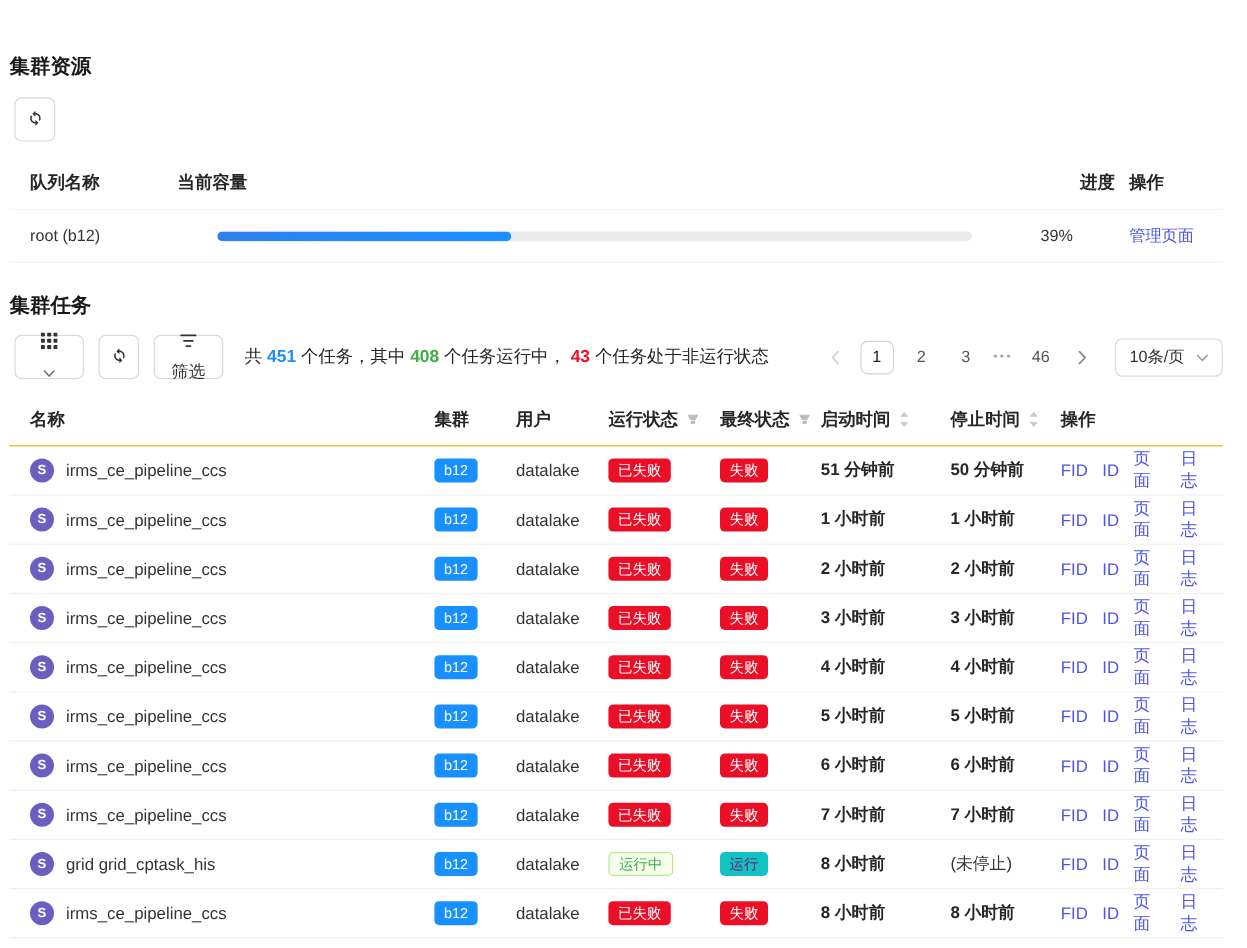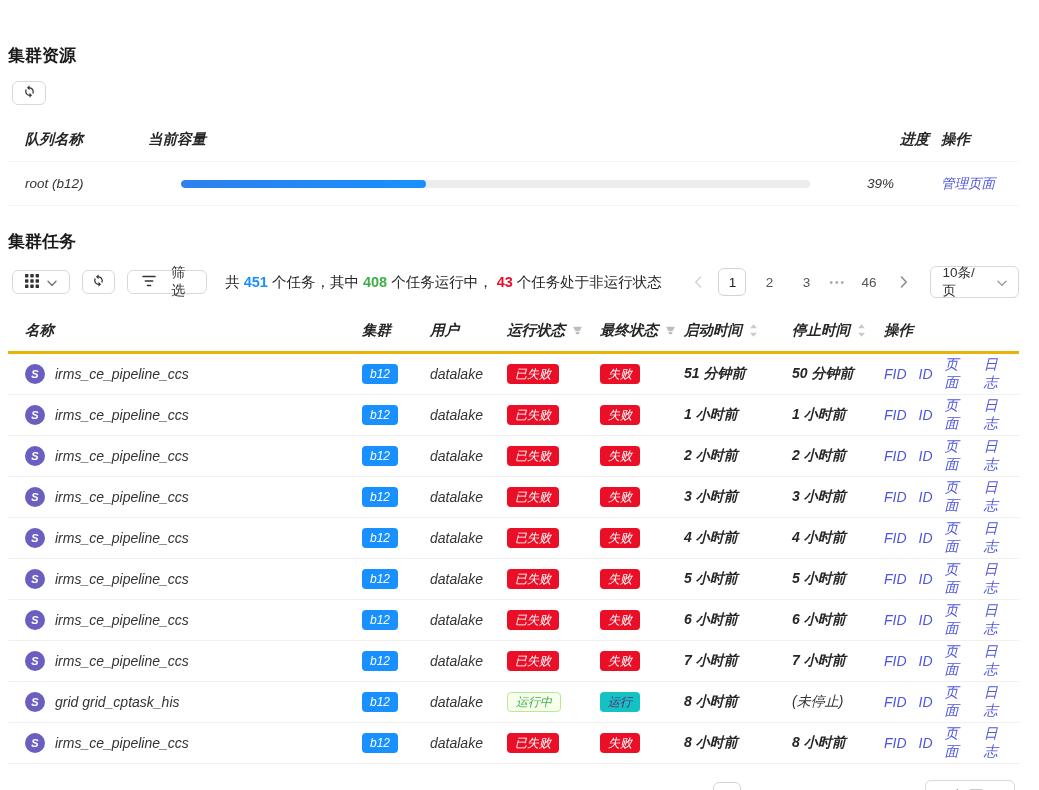--- a/index.html
+++ b/index.html
@@ -9,32 +9,32 @@
     font-family: "Liberation Sans", "DejaVu Sans", sans-serif;
     color: #333; font-size: 14px;
   }
   .page { padding: 12px 20px 0 8px; margin-top: 32px; }
 
   h2.section-title { font-size: 17px; font-weight: 700; color: #1a1a1a; line-height: 24px; }
 
   
   .btn {
     display: inline-flex; align-items: center; justify-content: center;
-    height: 24px; background: #fff; border: 1px solid #d9d9d9; border-radius: 6px;
-    cursor: pointer; font-size: 14px; color: #333;
+    height: 37px; background: #fff; border: 1px solid #d9d9d9; border-radius: 6px;
+    cursor: pointer; font-size: 14px; color: #333; flex-direction: column;
   }
   .icon-btn { width: 34px; }
   .grid-btn { width: 58px; gap: 8px; }
   .filter-btn { padding: 0 14px; gap: 8px; }
 
   .refresh-wrap { margin: 13px 4px; }
 
   
-  .trow { display: flex; align-items: center; padding-left: 17px; padding-right: 8px; border-bottom: 1px solid #f0f0f0; font-style: italic; }
-  .thead-row { height: 44px; font-weight: 600; color: #262626; font-size: 14.5px; border-bottom: 3px solid #eab308; }
+  .trow { display: flex; align-items: center; padding-left: 17px; padding-right: 8px; border-bottom: 1px solid #f0f0f0; }
+  .thead-row { height: 44px; font-weight: 600; color: #262626; font-size: 14.5px; border-bottom: 1px solid #eab308; }
   .cell { display: flex; align-items: center; }
 
   
   .res-row { height: 44px; font-size: 13.5px; }
   .rc-queue { width: 123px; }
   .rc-cap { flex: 1; padding-right: 10px; }
   .rc-prog { width: 55px; padding-left: 14px; }
   .rc-act { width: 70px; }
   .res-table .thead-row { border-bottom: 1px solid #f5f5f5; }
   .res-row { border-bottom: 1px solid #f5f5f5; gap: 33px; }

